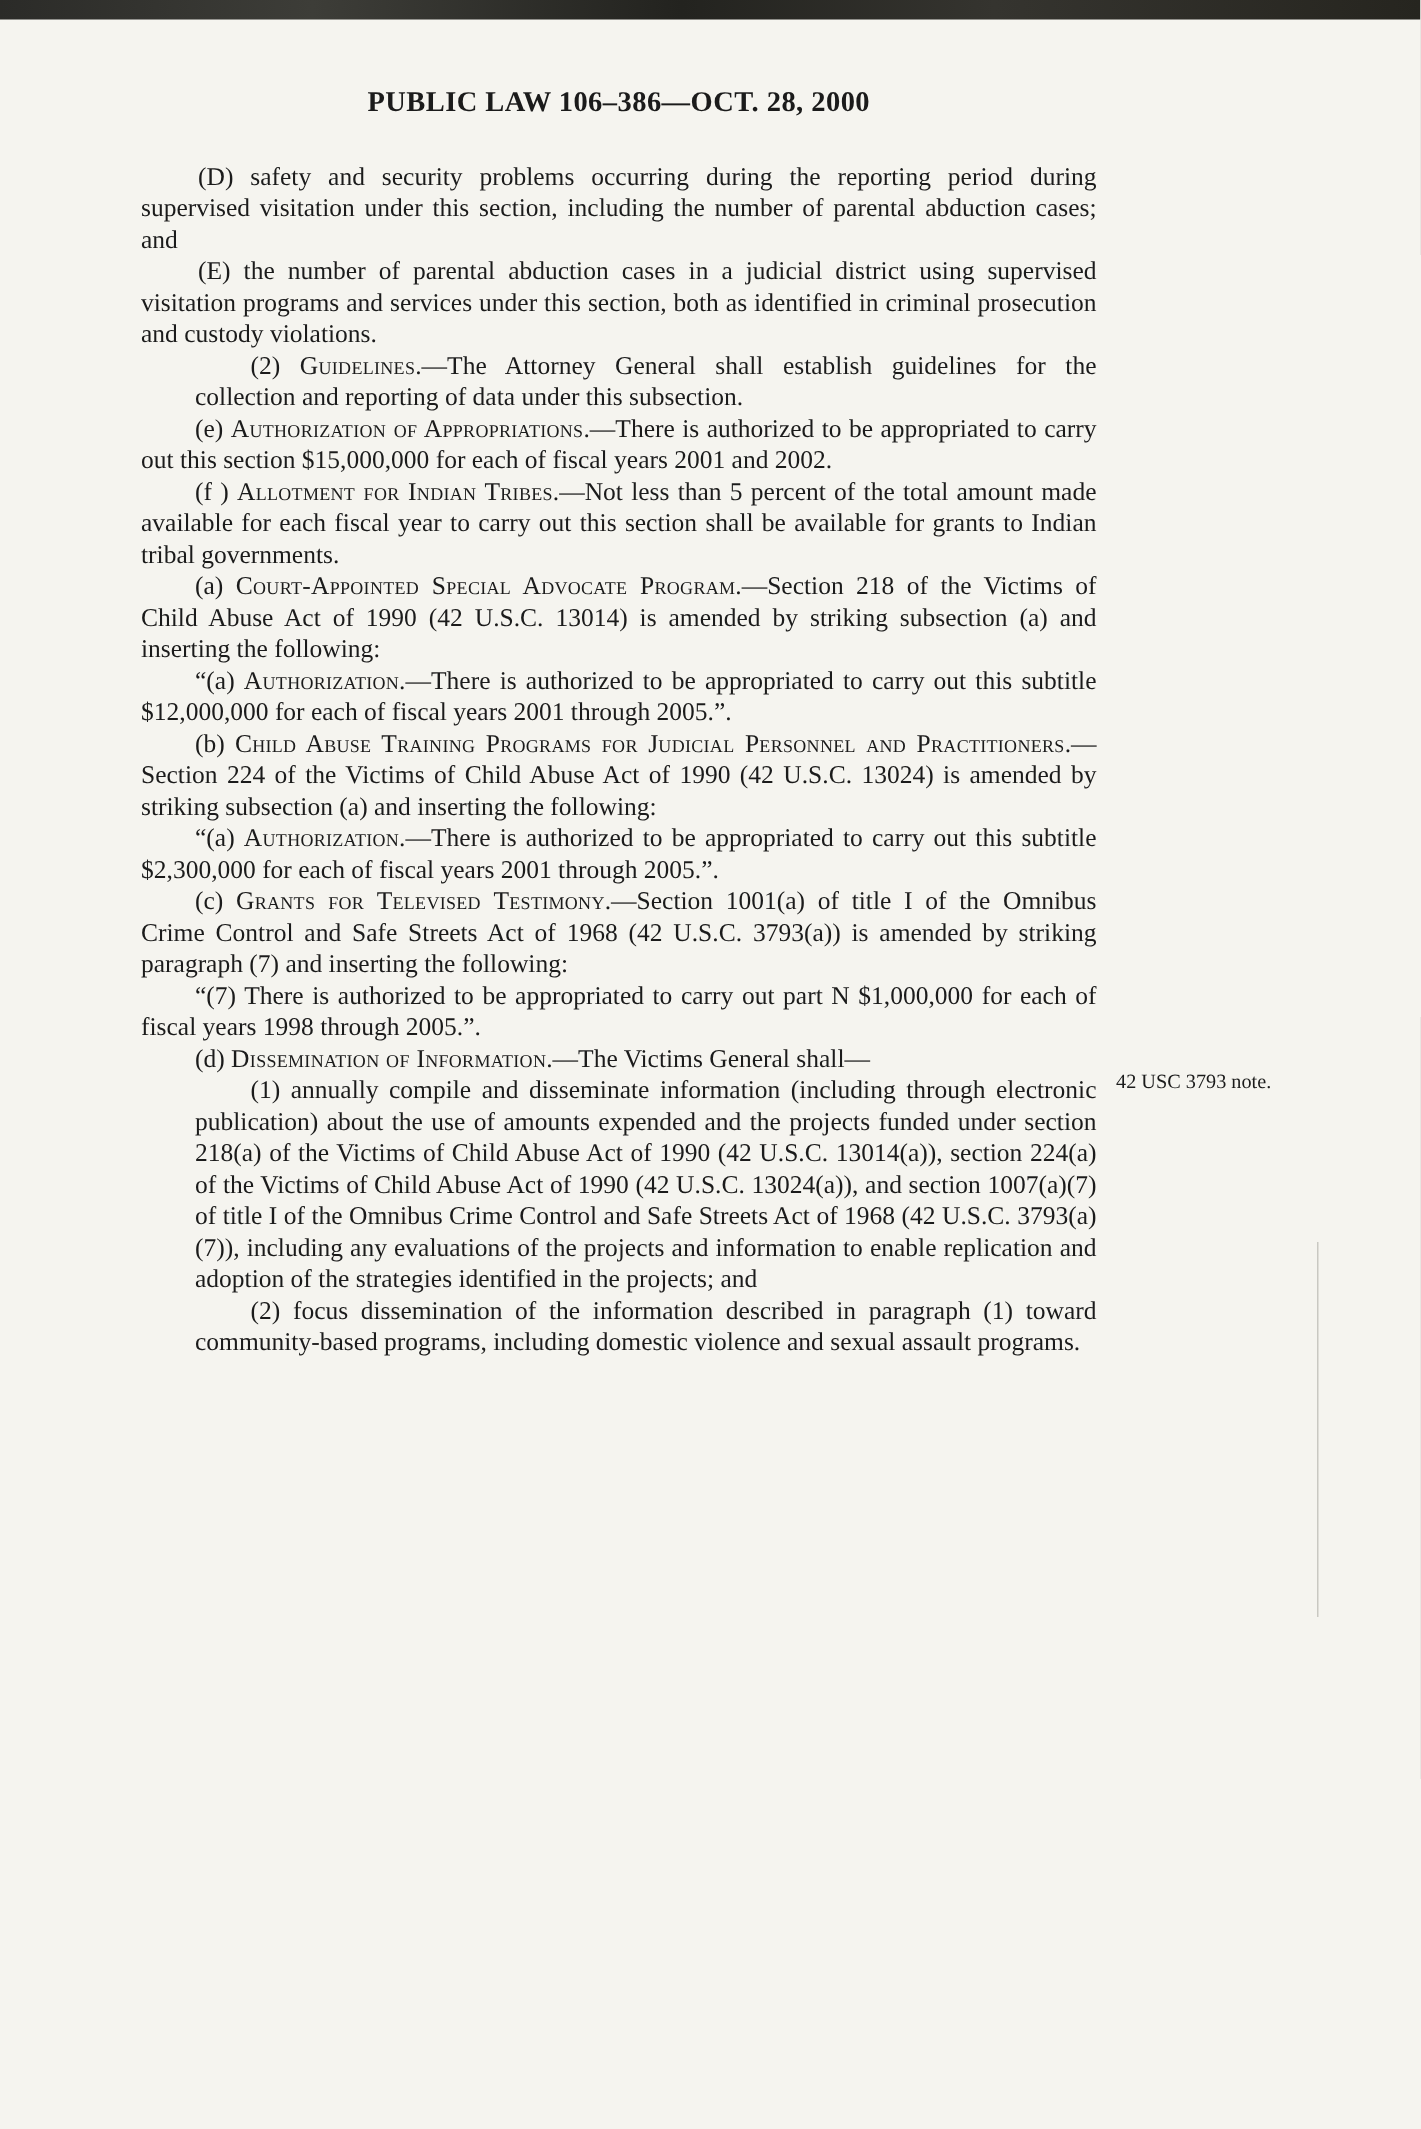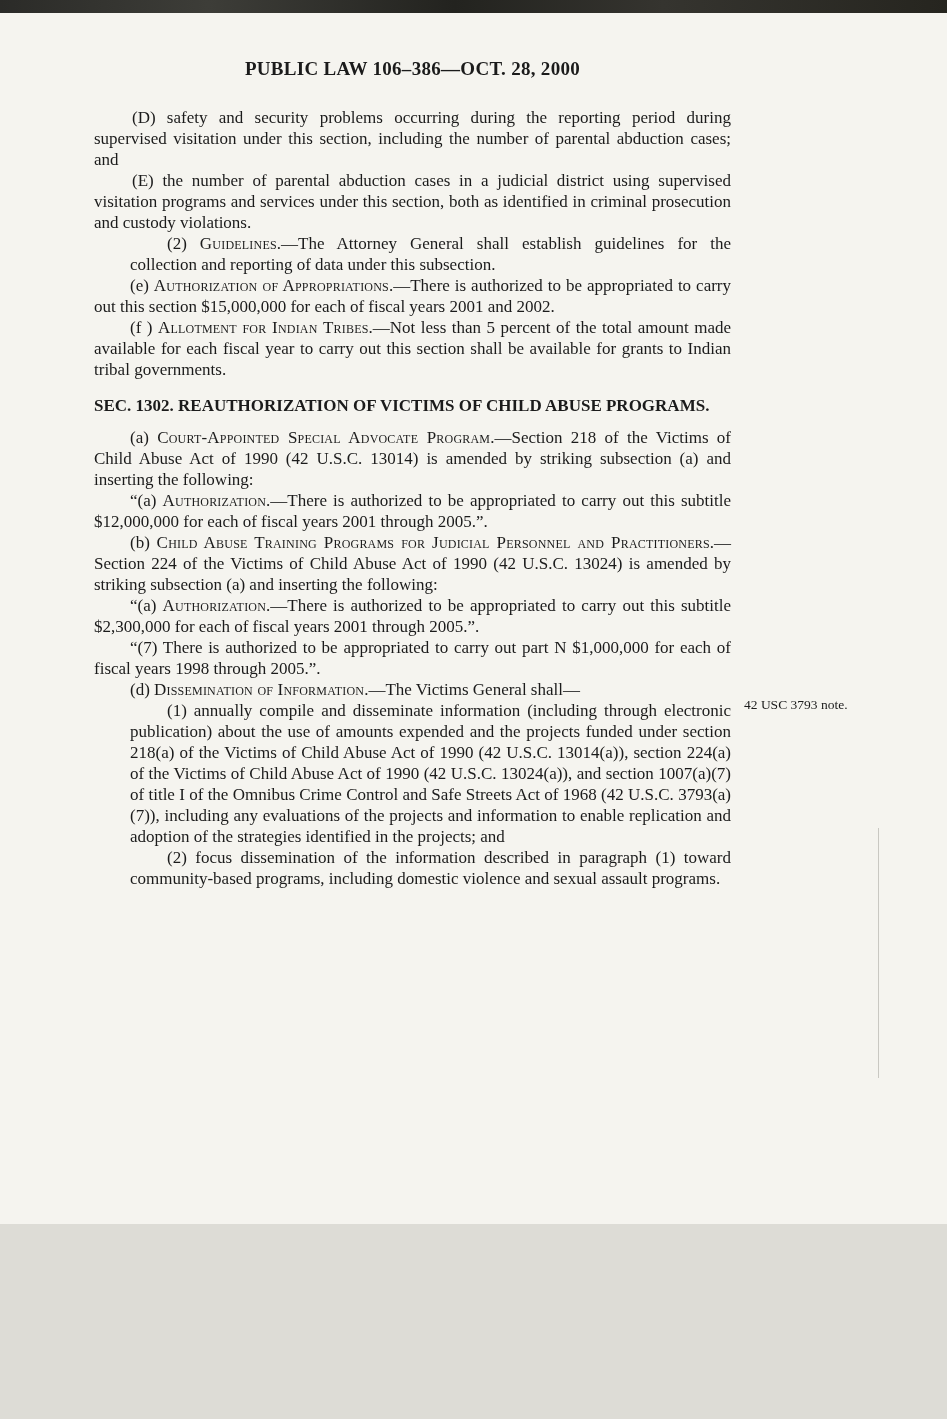--- a/index.html
+++ b/index.html
@@ -1,19 +1,19 @@
 <!DOCTYPE html>
 <html><head>
 <meta charset="utf-8">
 <style>
   html, body { margin: 0; padding: 0; background: #dddcd6; }
   .page {
     position: relative;
     width: 947px;
-    height: 1224px;
+    height: 1419px;
     margin: 0 auto;
     background: #f5f4ef;
     font-family: "Liberation Serif", "DejaVu Serif", serif;
     color: #1b1b1b;
     overflow: hidden;
     box-sizing: border-box;
   }
   .scan-bar {
     position: absolute;
     top: 0; left: 0; right: 0;
@@ -92,30 +92,30 @@
       <p class="para lv2"><span>(D) safety and security problems occurring during the reporting period during supervised visitation under this section, including the number of parental abduction cases; and</span><span class="sc"></span><span></span></p>
 
       <p class="para lv2"><span>(E) the number of parental abduction cases in a judicial district using supervised visitation programs and services under this section, both as identified in criminal prosecution and custody violations.</span><span class="sc"></span><span></span></p>
 
       <p class="para lv1"><span>(2) </span><span class="sc">Guidelines</span><span>.—The Attorney General shall establish guidelines for the collection and reporting of data under this subsection.</span></p>
 
       <p class="para lv0"><span>(e) </span><span class="sc">Authorization of Appropriations</span><span>.—There is authorized to be appropriated to carry out this section $15,000,000 for each of fiscal years 2001 and 2002.</span></p>
 
       <p class="para lv0"><span>(f ) </span><span class="sc">Allotment for Indian Tribes</span><span>.—Not less than 5 percent of the total amount made available for each fiscal year to carry out this section shall be available for grants to Indian tribal governments.</span></p>
 
-      <p class="para sec-heading">SEC. 1302. REAUTHORIZATION OF VICTIMS OF CHILD ABUSE PROGRAMS.</p>
 
       <p class="para lv0"><span>(a) </span><span class="sc">Court-Appointed Special Advocate Program</span><span>.—Section 218 of the Victims of Child Abuse Act of 1990 (42 U.S.C. 13014) is amended by striking subsection (a) and inserting the following:</span></p>
 
       <p class="para lv0"><span>“(a) </span><span class="sc">Authorization</span><span>.—There is authorized to be appropriated to carry out this subtitle $12,000,000 for each of fiscal years 2001 through 2005.”.</span></p>
 
       <p class="para lv0"><span>(b) </span><span class="sc">Child Abuse Training Programs for Judicial Personnel and Practitioners</span><span>.—Section 224 of the Victims of Child Abuse Act of 1990 (42 U.S.C. 13024) is amended by striking subsection (a) and inserting the following:</span></p>
 
       <p class="para lv0"><span>“(a) </span><span class="sc">Authorization</span><span>.—There is authorized to be appropriated to carry out this subtitle $2,300,000 for each of fiscal years 2001 through 2005.”.</span></p>
 
+      <p class="para lv0"><span>(c) </span><span class="sc">Grants for Televised Testimony</span><span>.—Section 1001(a) of title I of the Omnibus Crime Control and Safe Streets Act of 1968 (42 U.S.C. 3793(a)) is amended by striking paragraph (7) and inserting the following:</span></p>
 
       <p class="para lv0"><span>“(7) There is authorized to be appropriated to carry out part N $1,000,000 for each of fiscal years 1998 through 2005.”.</span><span class="sc"></span><span></span></p>
 
       <p class="para lv0 rel"><span>(d) </span><span class="sc">Dissemination of Information</span><span>.—The Victims General shall—</span><span class="margin-note"><span>42 USC 3793</span> <span>note.</span></span></p>
 
       <p class="para lv1"><span>(1) annually compile and disseminate information (including through electronic publication) about the use of amounts expended and the projects funded under section 218(a) of the Victims of Child Abuse Act of 1990 (42 U.S.C. 13014(a)), section 224(a) of the Victims of Child Abuse Act of 1990 (42 U.S.C. 13024(a)), and section 1007(a)(7) of title I of the Omnibus Crime Control and Safe Streets Act of 1968 (42 U.S.C. 3793(a)(7)), including any evaluations of the projects and information to enable replication and adoption of the strategies identified in the projects; and</span><span class="sc"></span><span></span></p>
 
       <p class="para lv1"><span>(2) focus dissemination of the information described in paragraph (1) toward community-based programs, including domestic violence and sexual assault programs.</span><span class="sc"></span><span></span></p>
 
     </div>

